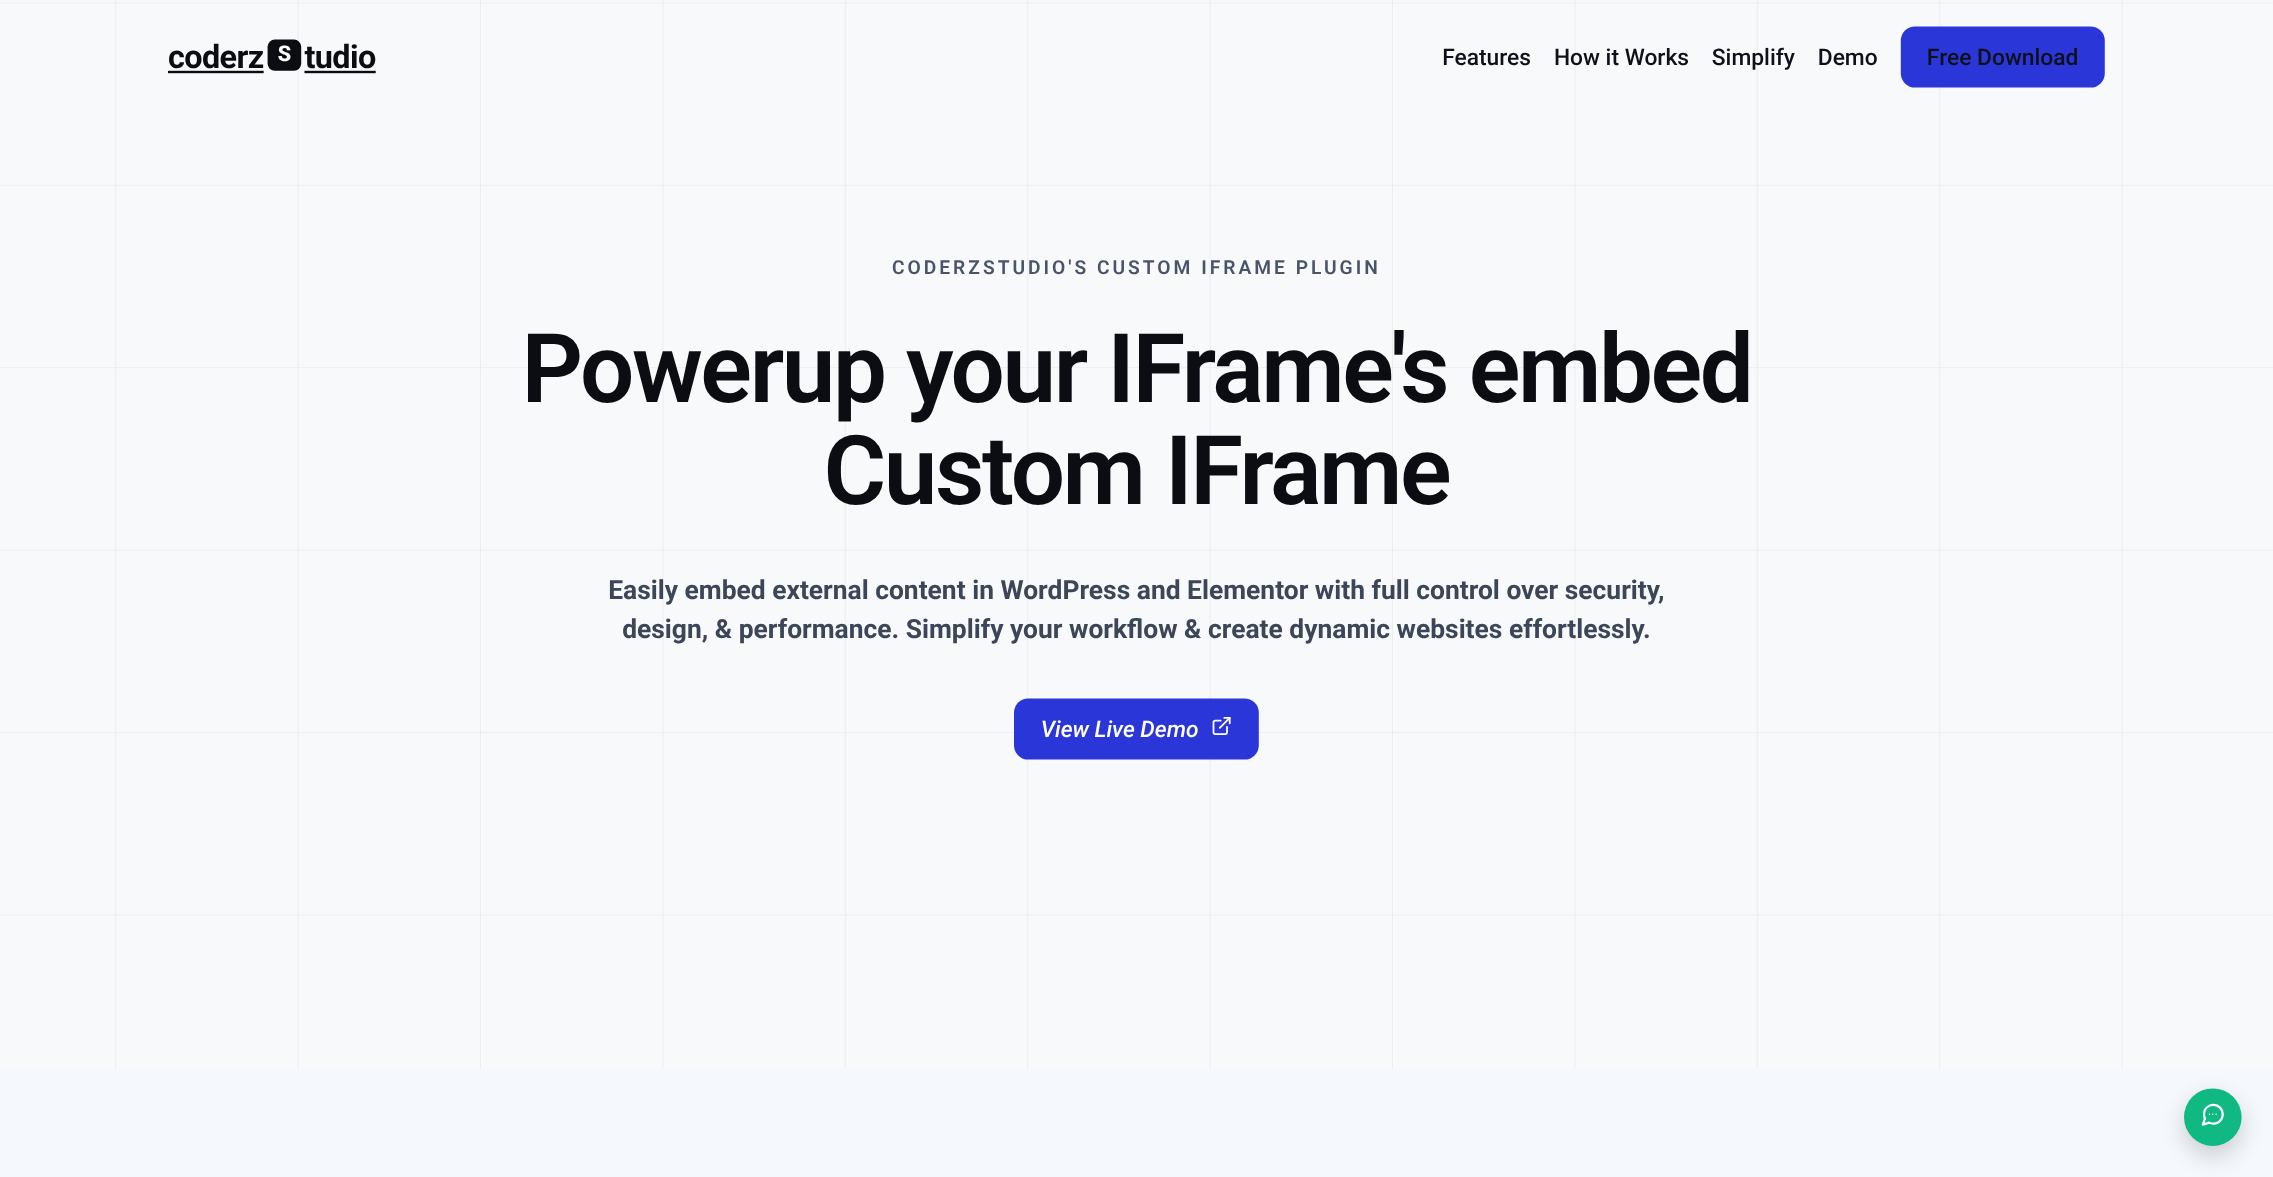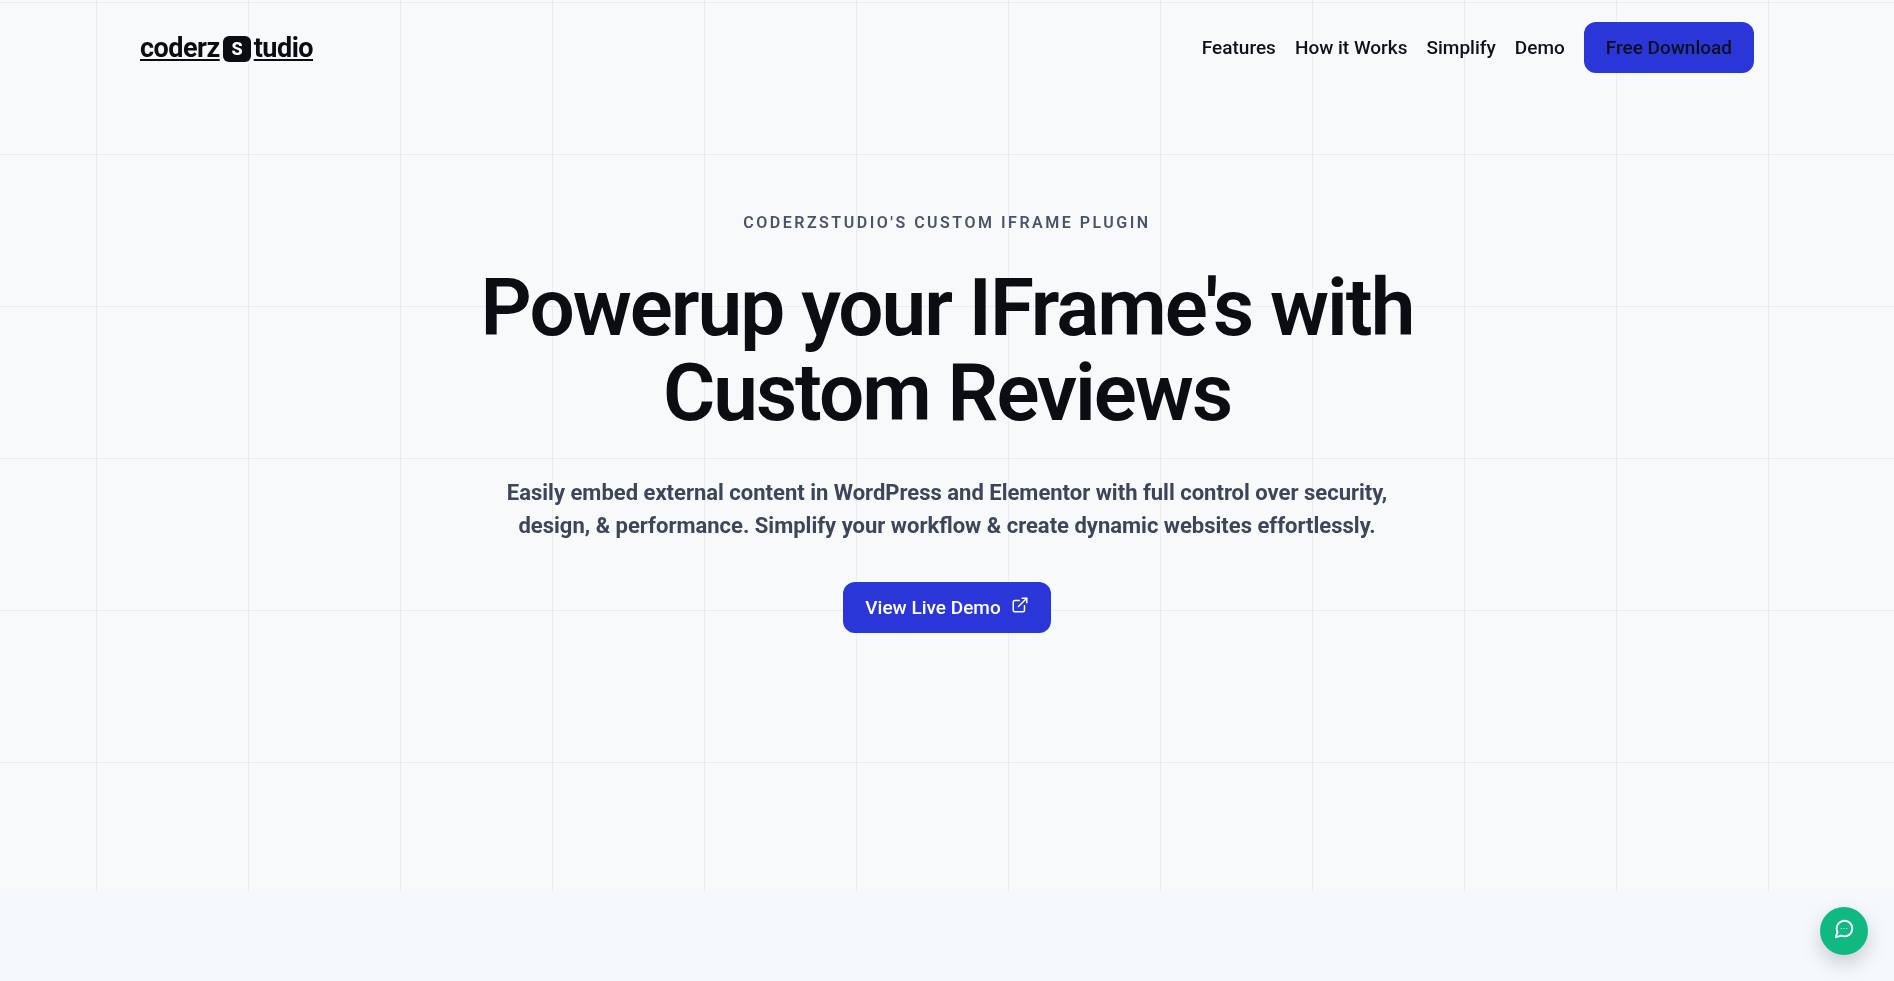--- a/index.html
+++ b/index.html
@@ -30,21 +30,21 @@
   .header {
     position: relative;
     z-index: 2;
     display: flex;
     align-items: center;
     justify-content: space-between;
     padding: 22px 140px 0 140px;
   }
   .logo {
     display: flex;
-    align-items: center;
+    align-items: flex-start;
     gap: 2px;
     font-weight: 700;
     font-size: 27px;
     letter-spacing: -0.5px;
     color: #0b0d12;
   }
   .logo .s-badge {
     display: inline-flex;
     align-items: center;
     justify-content: center;
@@ -121,20 +121,21 @@
     line-height: 1.5;
     color: #3c4658;
     font-weight: 700;
   }
   .cta-row {
     margin-top: 40px;
     display: flex;
     align-items: flex-end;
     justify-content: center;
     gap: 16px;
+    font-style: italic;
   }
 
   
   .bottom-band {
     position: absolute;
     left: 0; right: 0;
     bottom: 0;
     height: 90px;
     background: #f5f8fd;
     z-index: 1;
@@ -178,21 +179,21 @@
     <a href="#"><span>Simplify</span></a>
     <a href="#"><span>Demo</span></a>
     <a href="#" class="btn btn-primary">
       <span>Free Download</span>
     </a>
   </nav>
 </header>
 
 <section class="hero">
   <div class="eyebrow">CODERZSTUDIO'S CUSTOM IFRAME PLUGIN</div>
-  <h1 class="hero-title">Powerup your IFrame's with Custom Reviews</h1>
+  <h1 class="hero-title">Powerup your IFrame's embed Custom IFrame</h1>
   <p class="hero-sub">Easily embed external content in WordPress and Elementor with full control over security, design, &amp; performance. Simplify your workflow &amp; create dynamic websites effortlessly.</p>
 
   <div class="cta-row">
     <a href="#" class="btn btn-primary">
       <span>View Live Demo</span>
       <span>
         <svg class="icon-svg" viewBox="0 0 24 24" fill="none" stroke="currentColor" stroke-width="2" stroke-linecap="round" stroke-linejoin="round">
           <path d="M18 13v6a2 2 0 0 1-2 2H5a2 2 0 0 1-2-2V8a2 2 0 0 1 2-2h6"></path>
           <polyline points="15 3 21 3 21 9"></polyline>
           <line x1="10" y1="14" x2="21" y2="3"></line>

